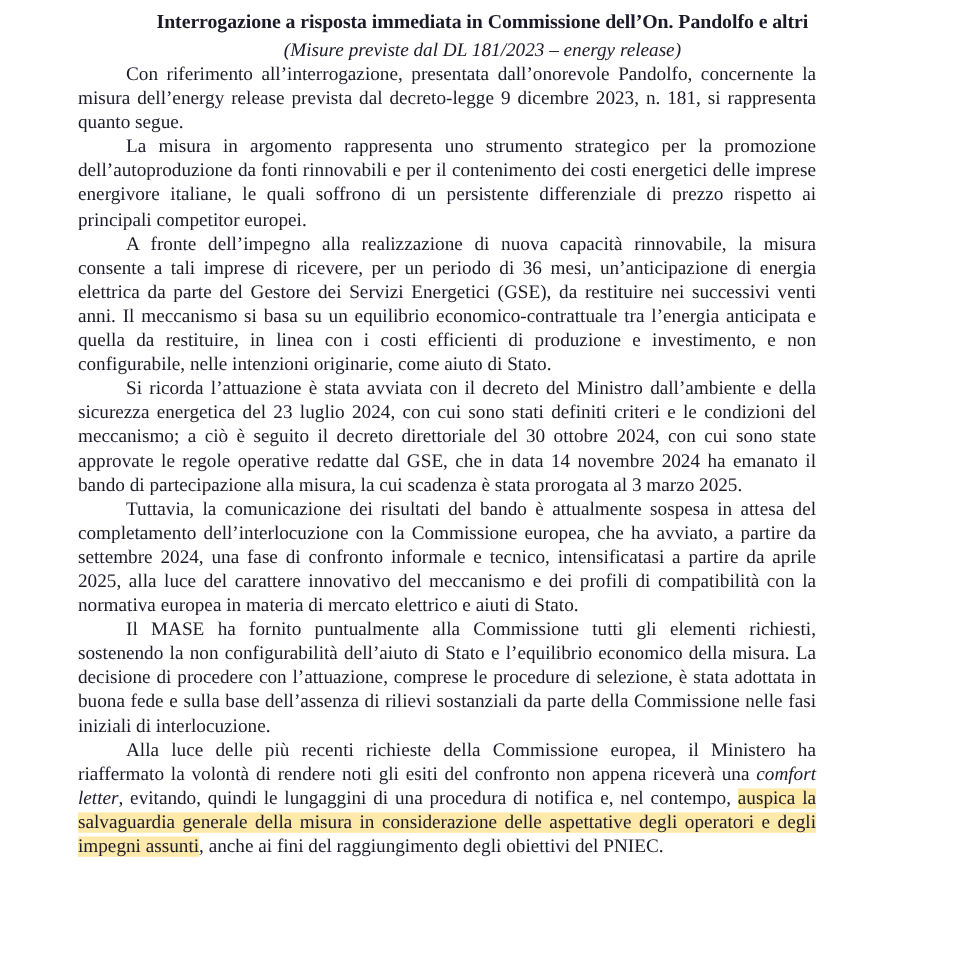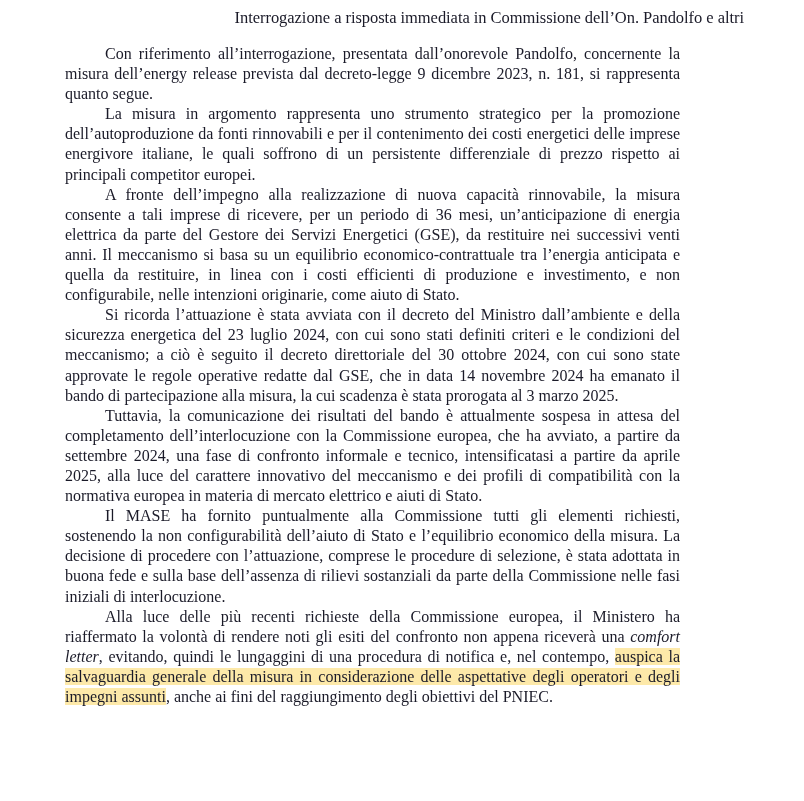--- a/index.html
+++ b/index.html
@@ -16,25 +16,25 @@
   }
   .page {
     width: 804px;
     height: 801px;
     position: relative;
     background: #ffffff;
     box-sizing: border-box;
     padding: 0;
   }
   .doc-title {
-    text-align: right;
-    font-weight: normal;
+    text-align: center;
+    font-weight: bold;
     font-size: 16.5px;
     line-height: 21px;
-    margin: 7px 0 16px 0;
+    margin: 7px 0 4px 0;
     padding: 0 60px;
     letter-spacing: -0.05px;
   }
   .doc-subtitle {
     text-align: center;
     font-style: italic;
     font-size: 16px;
     line-height: 21px;
     margin: 4px 0 0 0;
     padding: 0 60px;
@@ -61,20 +61,21 @@
     -webkit-box-decoration-break: clone;
   }
 </style>
 </head>
 <body>
 
 <div class="page">
 
   <h1 class="doc-title">Interrogazione a risposta immediata in Commissione dell’On. Pandolfo e altri</h1>
 
+  <div class="doc-subtitle">(Misure previste dal DL 181/2023 – energy release)</div>
 
   <div class="body-block">
 
     <p class="para">Con riferimento all’interrogazione, presentata dall’onorevole Pandolfo, concernente la misura dell’energy release prevista dal decreto-legge 9 dicembre 2023, n. 181, si rappresenta quanto segue.</p>
 
     <p class="para">La misura in argomento rappresenta uno strumento strategico per la promozione dell’autoproduzione da fonti rinnovabili e per il contenimento dei costi energetici delle imprese energivore italiane, le quali soffrono di un persistente differenziale di prezzo rispetto ai principali competitor europei.</p>
 
     <p class="para">A fronte dell’impegno alla realizzazione di nuova capacità rinnovabile, la misura consente a tali imprese di ricevere, per un periodo di 36 mesi, un’anticipazione di energia elettrica da parte del Gestore dei Servizi Energetici (GSE), da restituire nei successivi venti anni. Il meccanismo si basa su un equilibrio economico-contrattuale tra l’energia anticipata e quella da restituire, in linea con i costi efficienti di produzione e investimento, e non configurabile, nelle intenzioni originarie, come aiuto di Stato.</p>
 
     <p class="para">Si ricorda l’attuazione è stata avviata con il decreto del Ministro dall’ambiente e della sicurezza energetica del 23 luglio 2024, con cui sono stati definiti criteri e le condizioni del meccanismo; a ciò è seguito il decreto direttoriale del 30 ottobre 2024, con cui sono state approvate le regole operative redatte dal GSE, che in data 14 novembre 2024 ha emanato il bando di partecipazione alla misura, la cui scadenza è stata prorogata al 3 marzo 2025.</p>

